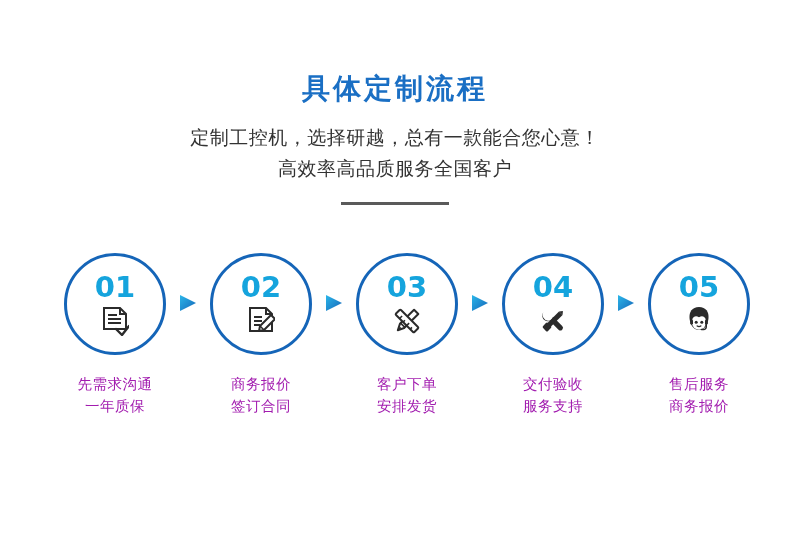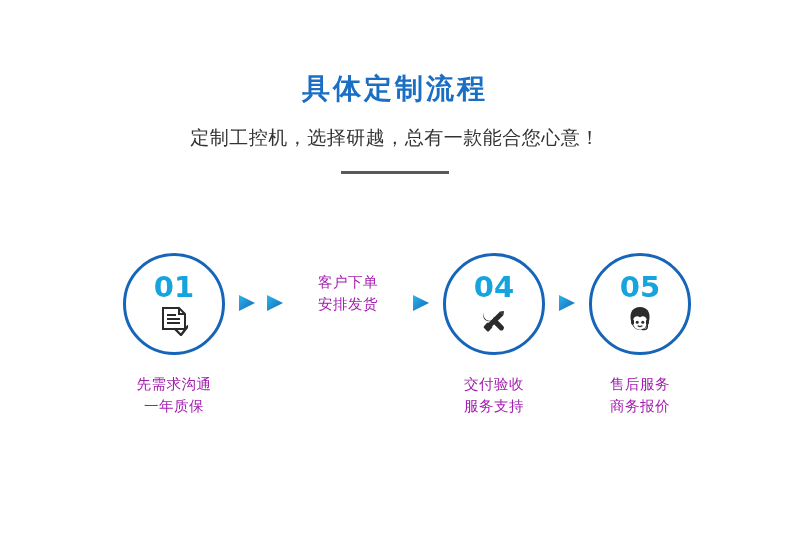--- a/index.html
+++ b/index.html
@@ -123,20 +123,21 @@
 </head>
 <body>
 
 <div class="page">
 
   <div class="header">
     <div class="main-title">具体定制流程</div>
 
     <div class="subtitle-wrap">
       <div class="subtitle">定制工控机，选择研越，总有一款能合您心意！</div>
+      <div class="subtitle">高效率高品质服务全国客户</div>
     </div>
 
     <div class="divider"></div>
   </div>
 
   <div class="steps">
 
     <div class="step">
       <div class="circle">
         <div class="step-num">01</div>
@@ -162,34 +163,73 @@
         <defs>
           <linearGradient id="ag1" x1="0" y1="0" x2="1" y2="1">
             <stop offset="0%" stop-color="#2bb7ea"></stop>
             <stop offset="100%" stop-color="#1565b8"></stop>
           </linearGradient>
         </defs>
         <path d="M2 2 L18 10 L2 18 Z" fill="url(#ag1)"></path>
       </svg>
     </div>
 
+    <div class="step">
+      <div class="circle">
+        <div class="step-num">02</div>
+        <div class="step-icon">
+          <svg width="28" height="30" viewBox="0 0 28 30" aria-hidden="true">
+            <path d="M3 2 L19 2 L25 8 L25 25 L3 25 Z" fill="none" stroke="#2b2b2b" stroke-width="2"></path>
+            <path d="M19 2 L19 8 L25 8" fill="none" stroke="#2b2b2b" stroke-width="2"></path>
+            <rect x="7" y="10" width="8" height="2" fill="#2b2b2b"></rect>
+            <rect x="7" y="14" width="8" height="2" fill="#2b2b2b"></rect>
+            <rect x="7" y="18" width="6" height="2" fill="#2b2b2b"></rect>
+            <path d="M24 9 L28 13 L17 24 L12 25 L13 20 Z" fill="#ffffff" stroke="#2b2b2b" stroke-width="2" stroke-linejoin="round"></path>
+            <path d="M13 20 L17 24" fill="none" stroke="#2b2b2b" stroke-width="1.6"></path>
+          </svg>
+        </div>
+      </div>
+      <div class="step-label">
+        <span>商务报价</span>
+        <span class="l2">签订合同</span>
+      </div>
+    </div>
 
     <div class="arrow">
       <svg width="20" height="20" viewBox="0 0 20 20" aria-hidden="true">
         <defs>
           <linearGradient id="ag2" x1="0" y1="0" x2="1" y2="1">
             <stop offset="0%" stop-color="#2bb7ea"></stop>
             <stop offset="100%" stop-color="#1565b8"></stop>
           </linearGradient>
         </defs>
         <path d="M2 2 L18 10 L2 18 Z" fill="url(#ag2)"></path>
       </svg>
     </div>
 
     <div class="step">
+      <div class="circle">
+        <div class="step-num">03</div>
+        <div class="step-icon">
+          <svg width="30" height="30" viewBox="0 0 30 30" aria-hidden="true">
+            <g transform="rotate(45 15 15)">
+              <path d="M12 2 L18 2 L18 22 L15 28 L12 22 Z" fill="#ffffff" stroke="#2b2b2b" stroke-width="2" stroke-linejoin="round"></path>
+              <path d="M12 21 L18 21" stroke="#2b2b2b" stroke-width="1.6"></path>
+              <path d="M15 24 L15 28" stroke="#2b2b2b" stroke-width="1.6"></path>
+            </g>
+            <g transform="rotate(-45 15 15)">
+              <rect x="11.5" y="2" width="7" height="26" rx="1" fill="#ffffff" stroke="#2b2b2b" stroke-width="2"></rect>
+              <path d="M11.5 8 L15 8" stroke="#2b2b2b" stroke-width="1.6"></path>
+              <path d="M11.5 13 L14 13" stroke="#2b2b2b" stroke-width="1.6"></path>
+              <path d="M11.5 18 L15 18" stroke="#2b2b2b" stroke-width="1.6"></path>
+              <path d="M11.5 23 L14 23" stroke="#2b2b2b" stroke-width="1.6"></path>
+            </g>
+          </svg>
+        </div>
+      </div>
       <div class="step-label">
         <span>客户下单</span>
         <span class="l2">安排发货</span>
       </div>
     </div>
 
     <div class="arrow">
       <svg width="20" height="20" viewBox="0 0 20 20" aria-hidden="true">
         <defs>
           <linearGradient id="ag3" x1="0" y1="0" x2="1" y2="1">

